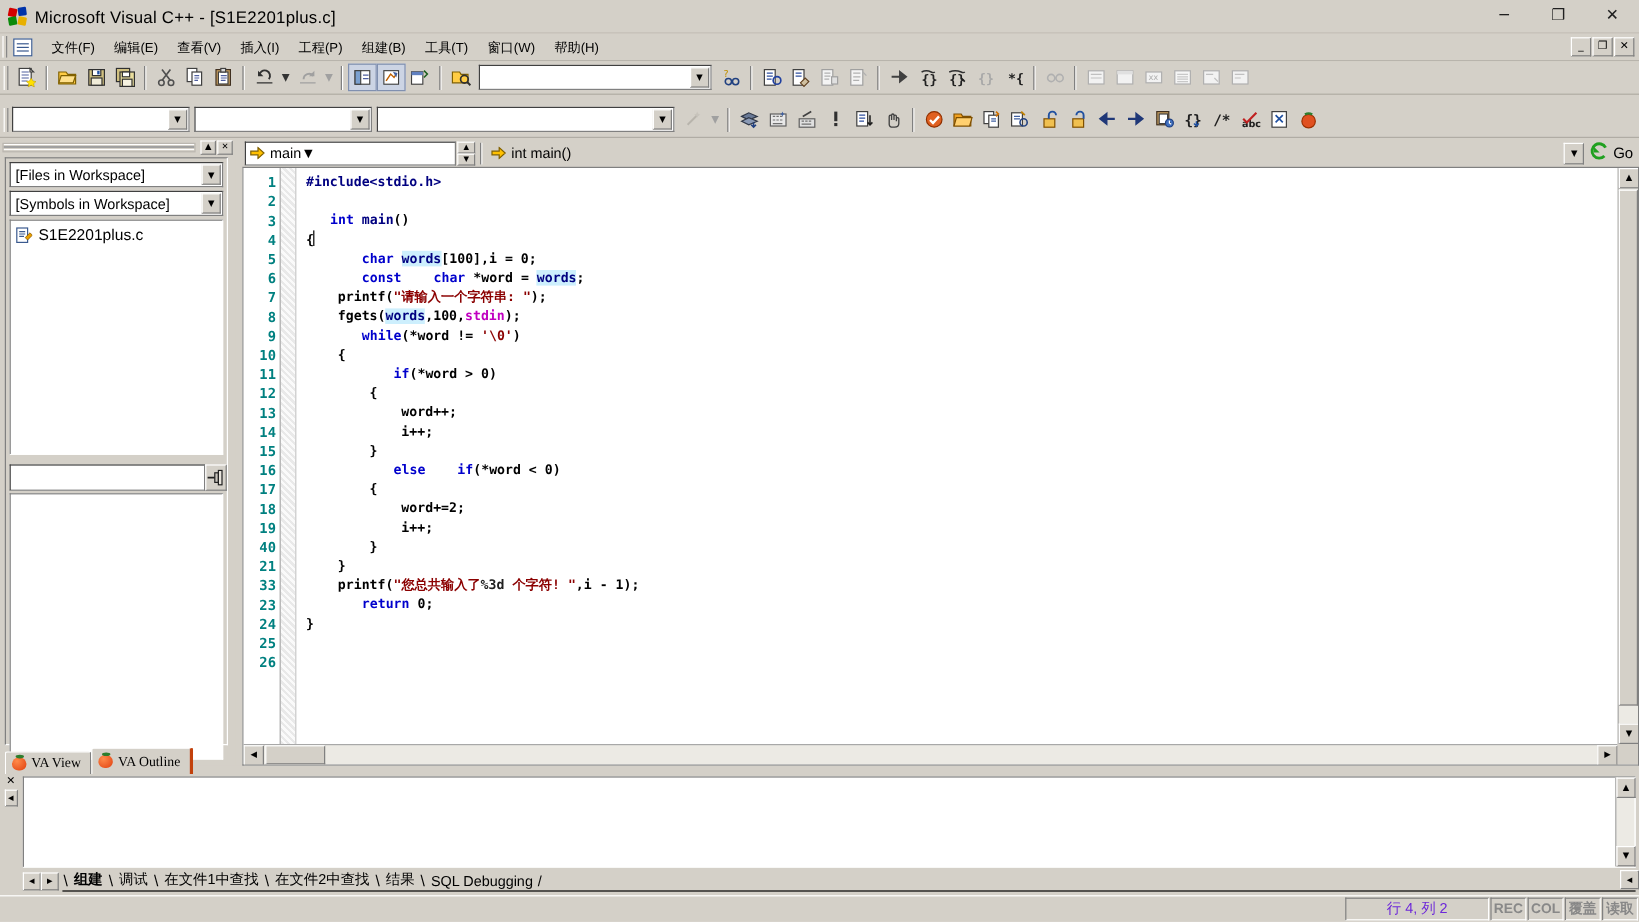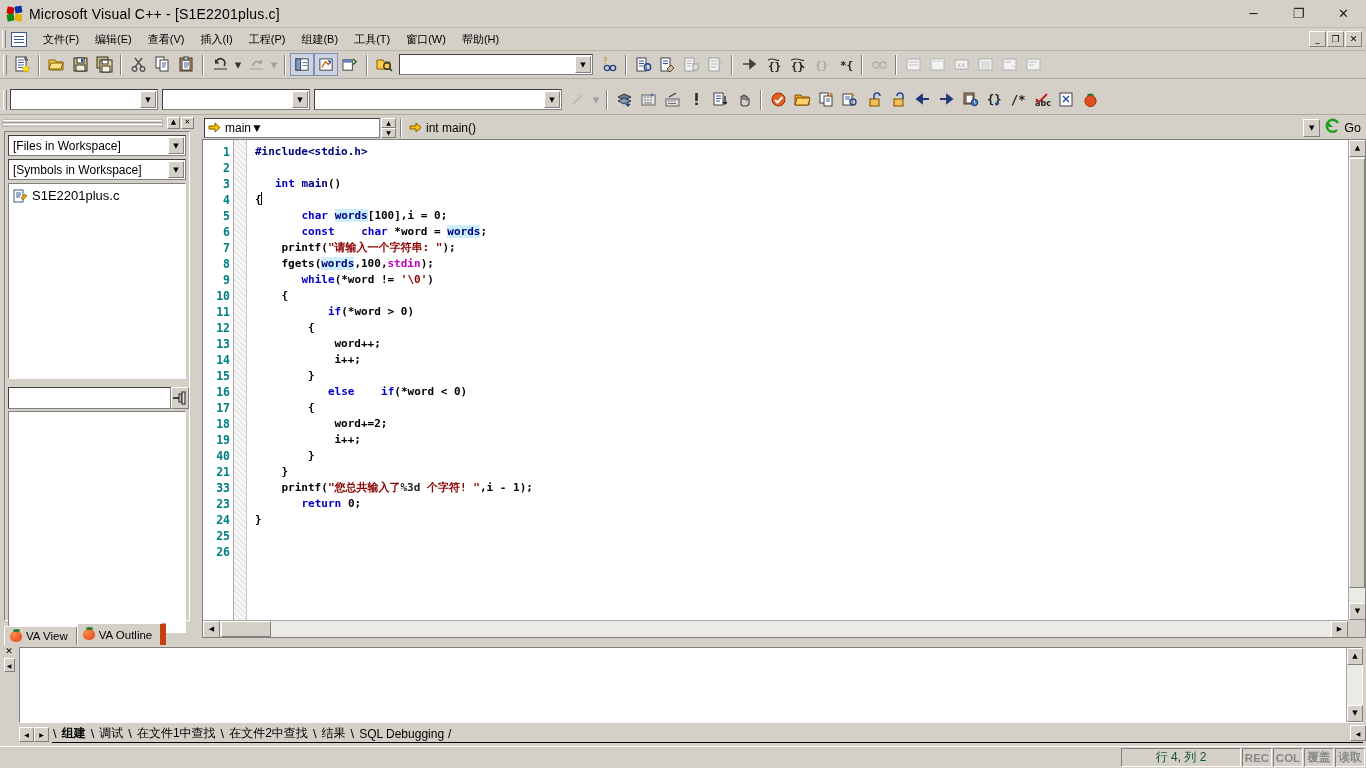--- a/index.html
+++ b/index.html
@@ -151,31 +151,31 @@
     border-right: 1px solid #808080; border-bottom: 1px solid #808080;
     display: flex; align-items: center; justify-content: center;
   }
   .ws-list {
     margin-top: 2px; width: 178px; height: 222px; background: #fff;
     border-top: 1px solid #808080; border-left: 1px solid #808080;
     border-right: 1px solid #fff; border-bottom: 1px solid #fff;
   }
   .ws-tabs {
     position: absolute; left: 4px; top: 507px; width: 186px; height: 22px;
-    display: flex; align-items: flex-end; gap: 0;
+    display: flex; align-items: flex-end; gap: 0; font-family: Liberation Serif, serif;
   }
   .ws-tab {
     height: 19px; padding: 0 8px 0 5px; display: flex; align-items: center; gap: 4px;
     background: #d4d0c8; font-size: 11.5px; color: #000;
     border-top: 1px solid #fff; border-left: 1px solid #fff; border-right: 1px solid #808080;
     border-top-left-radius: 2px; border-top-right-radius: 2px;
   }
   .ws-tab.active { height: 22px; background: #d4d0c8; font-weight: normal;
                    border-top: 1px solid #fff; border-left: 1px solid #fff;
-                   border-right: 6px solid #c2410c; margin-bottom: 0; z-index: 2; }
+                   border-right: 3px solid #c2410c; margin-bottom: 0; z-index: 2; }
   .tomato { width: 12px; height: 11px; border-radius: 50% 50% 45% 45%;
             background: radial-gradient(circle at 35% 30%, #ff8a4a, #e04010);
             position: relative; flex: 0 0 auto; }
   .tomato::after { content:""; position:absolute; left:3px; top:-2px; width:7px; height:3px;
                    background:#2d7d2d; border-radius: 50%; }
 
   
   .vsplit { position: absolute; left: 196px; top: 116px; width: 6px; height: 522px; background: #d4d0c8; }
 
   
@@ -327,21 +327,21 @@
   
   .statusbar {
     position: absolute; left: 0; bottom: 0; width: 1366px; height: 22px;
     background: #d4d0c8; display: flex; align-items: center;
     border-top: 1px solid #fff;
   }
   .status-msg { padding-left: 3px; font-size: 12.5px; color: #000; white-space: nowrap; }
   .status-right { margin-left: auto; display: flex; align-items: center; height: 20px; }
   .st-cell {
     height: 19px; display: flex; align-items: center; justify-content: center;
-    padding: 0 2px; font-size: 12px; color: #14532d;
+    padding: 0 2px; font-size: 12px; color: #6d28d9;
     border-top: 1px solid #808080; border-left: 1px solid #808080;
     border-right: 1px solid #fff; border-bottom: 1px solid #fff;
     margin-right: 1px;
   }
   .st-ind {
     width: 30px; height: 19px; display: flex; align-items: center; justify-content: center;
     font-size: 11.5px; color: #888; font-weight: bold;
     border-top: 1px solid #808080; border-left: 1px solid #808080;
     border-right: 1px solid #fff; border-bottom: 1px solid #fff;
     margin-right: 1px;

